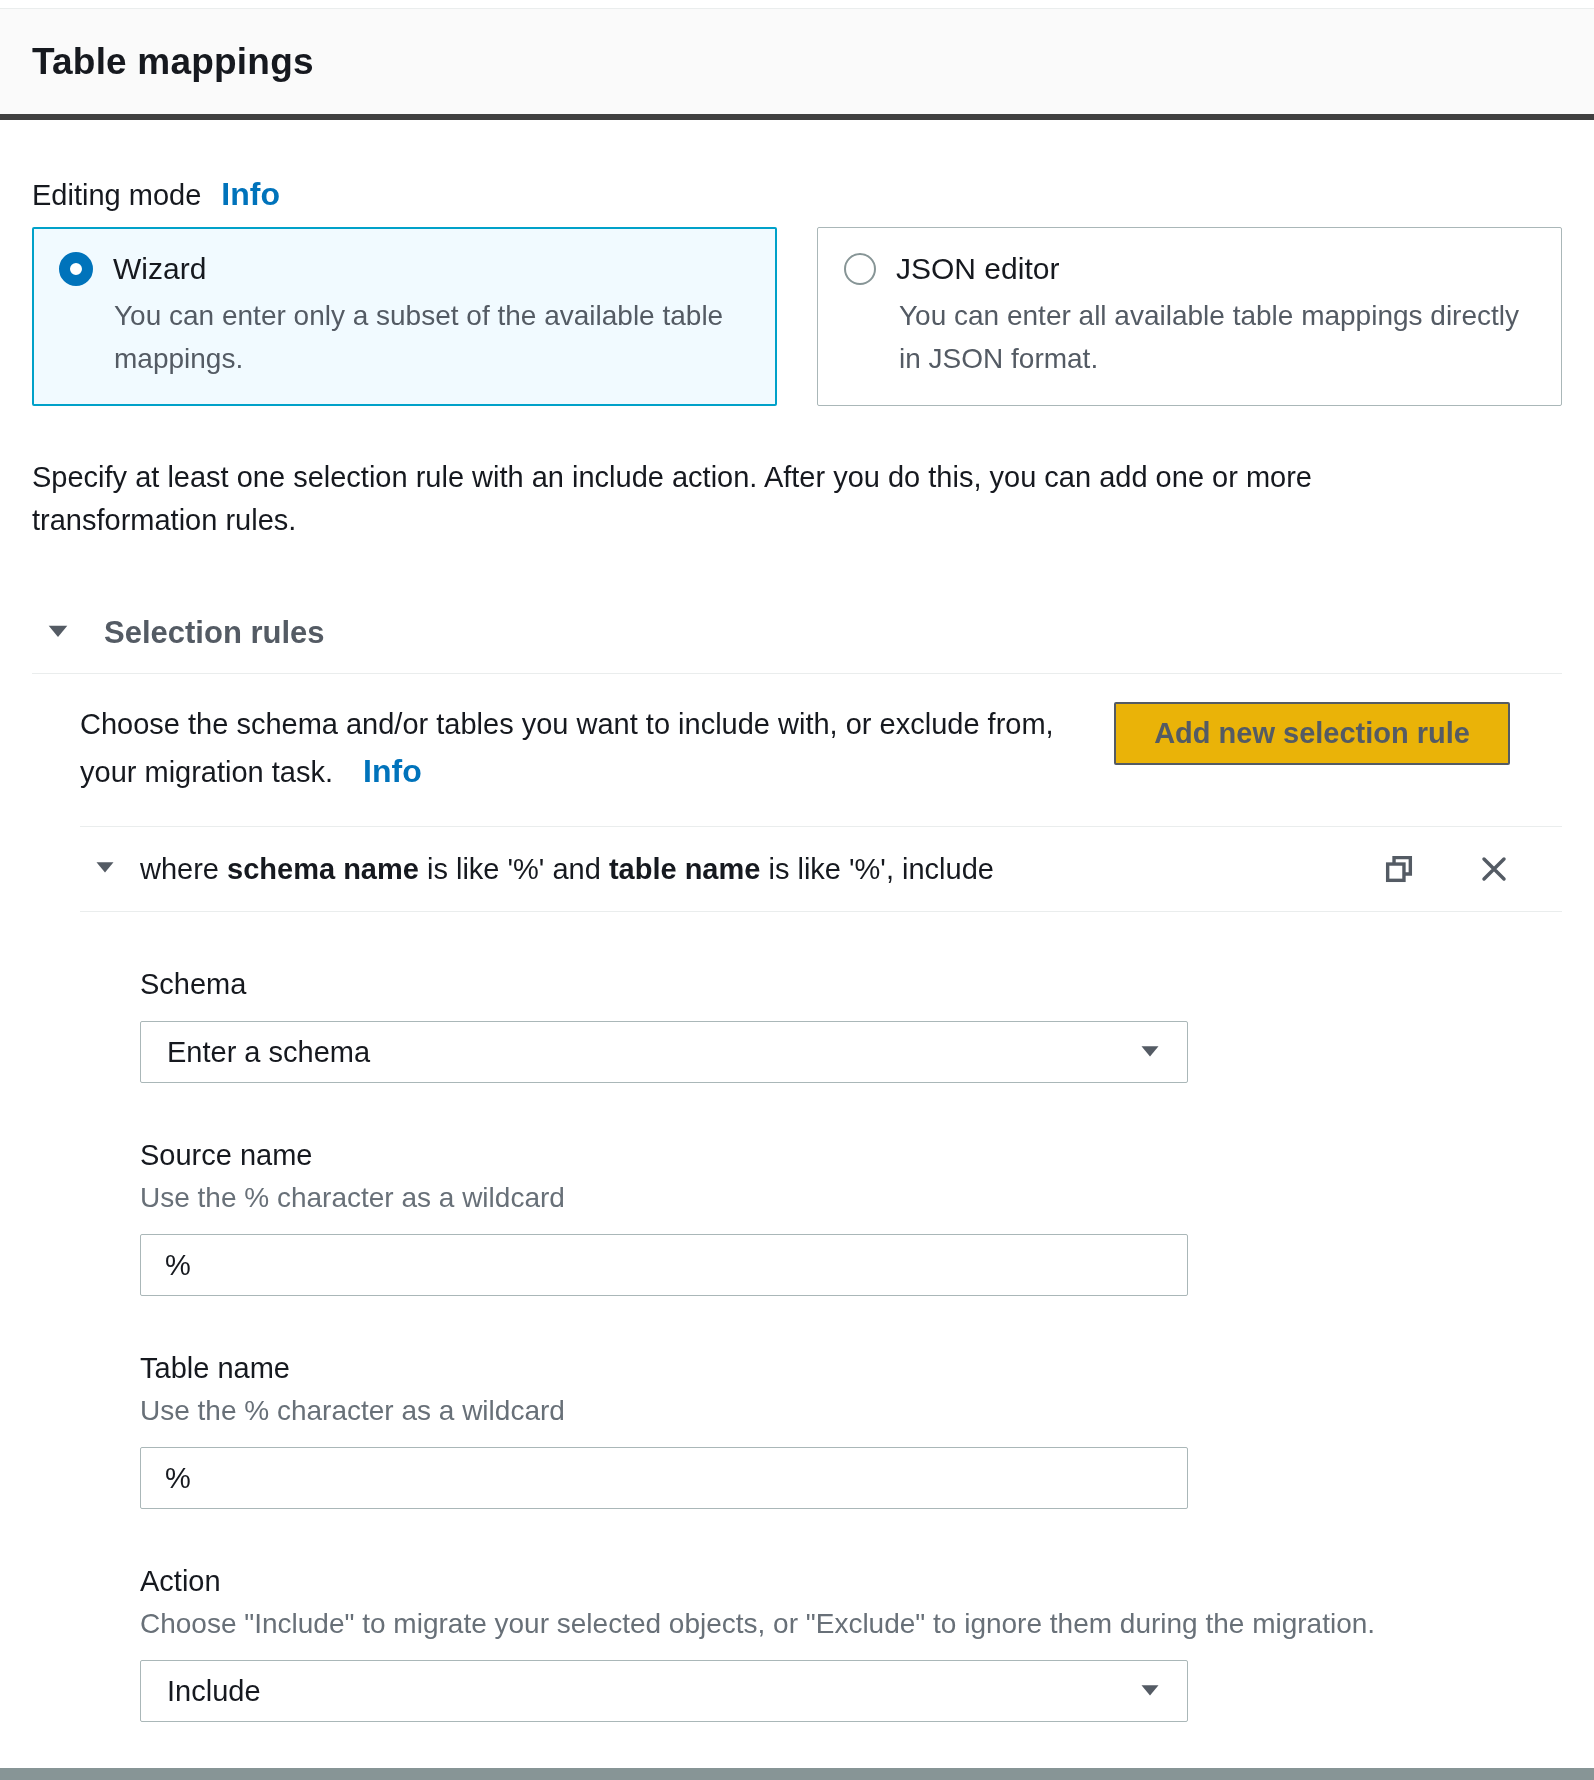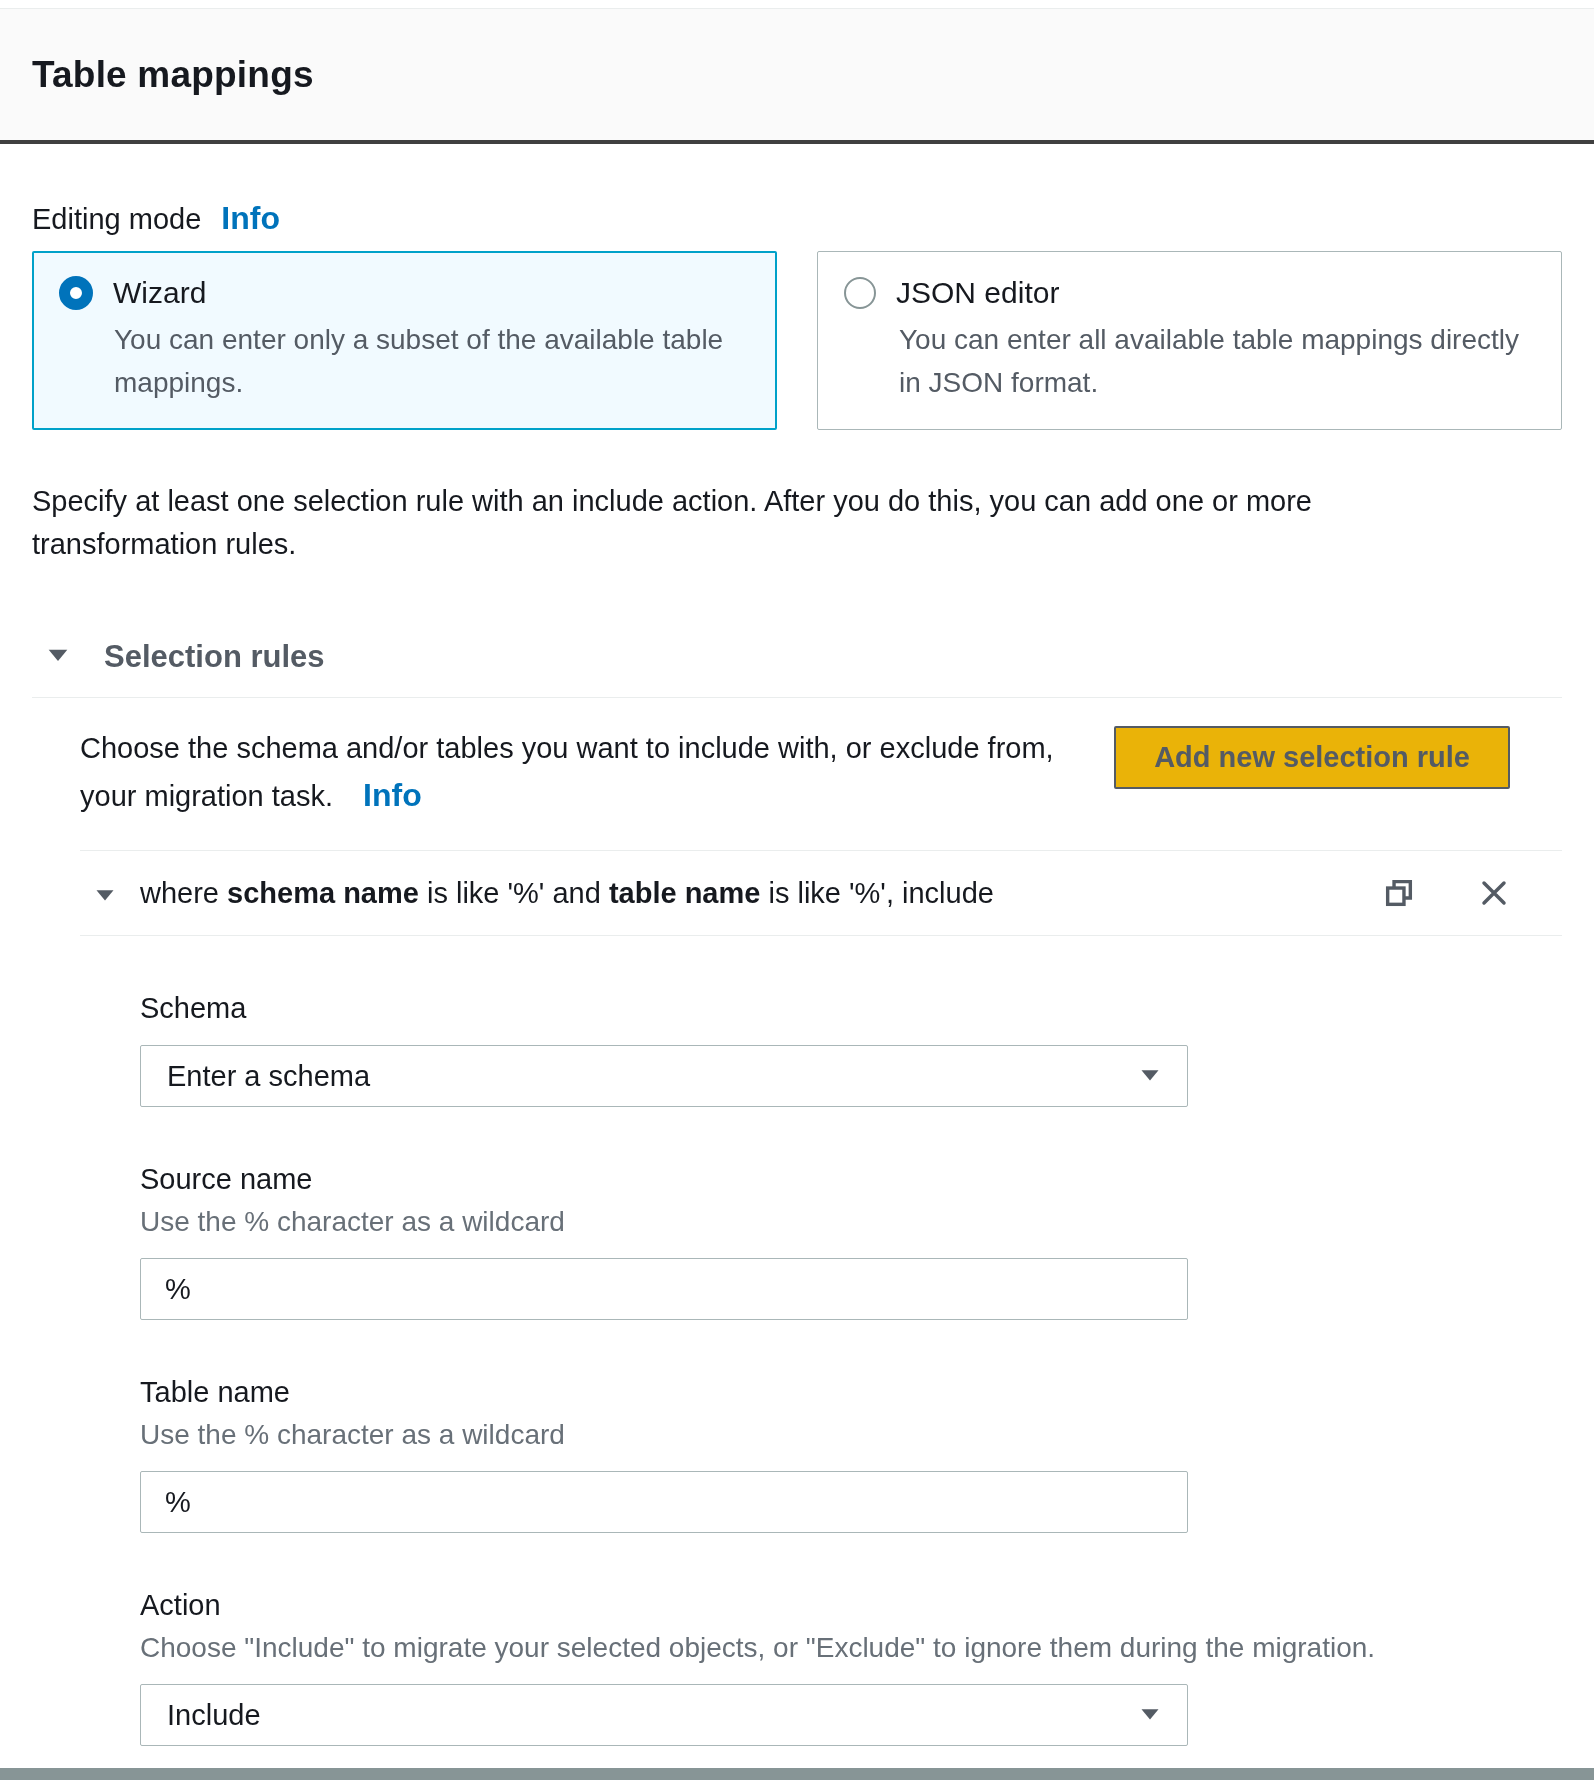--- a/index.html
+++ b/index.html
@@ -11,24 +11,24 @@
   .page {
     position: relative;
     width: 1594px;
     height: 1780px;
     background: #ffffff;
     overflow: hidden;
   }
   
   .header-band {
     margin-top: 8px;
-    height: 136px;
+    height: 112px;
     background: #fafafa;
     border-top: 1px solid #eaeded;
-    border-bottom: 4px solid #404040;
+    border-bottom: 6px solid #404040;
     display: flex;
     align-items: center;
     padding: 0 32px;
   }
   .header-band h1 {
     font-size: 37px;
     font-weight: bold;
     color: #16191f;
     letter-spacing: 0.2px;
   }
@@ -156,21 +156,21 @@
   
   .rule { margin-top: 30px; margin-left: 48px; }
   .rule-summary {
     display: flex;
     justify-content: space-between;
     align-items: center;
     padding: 25px 52px 25px 14px;
   }
   .rule-summary-left {
     display: flex;
-    align-items: flex-end;
+    align-items: center;
     gap: 24px;
     cursor: pointer;
   }
   .rule-text { font-size: 29px; color: #16191f; }
   .rule-text b { font-weight: bold; }
   .rule-actions {
     display: flex;
     align-items: center;
     gap: 62px;
   }

